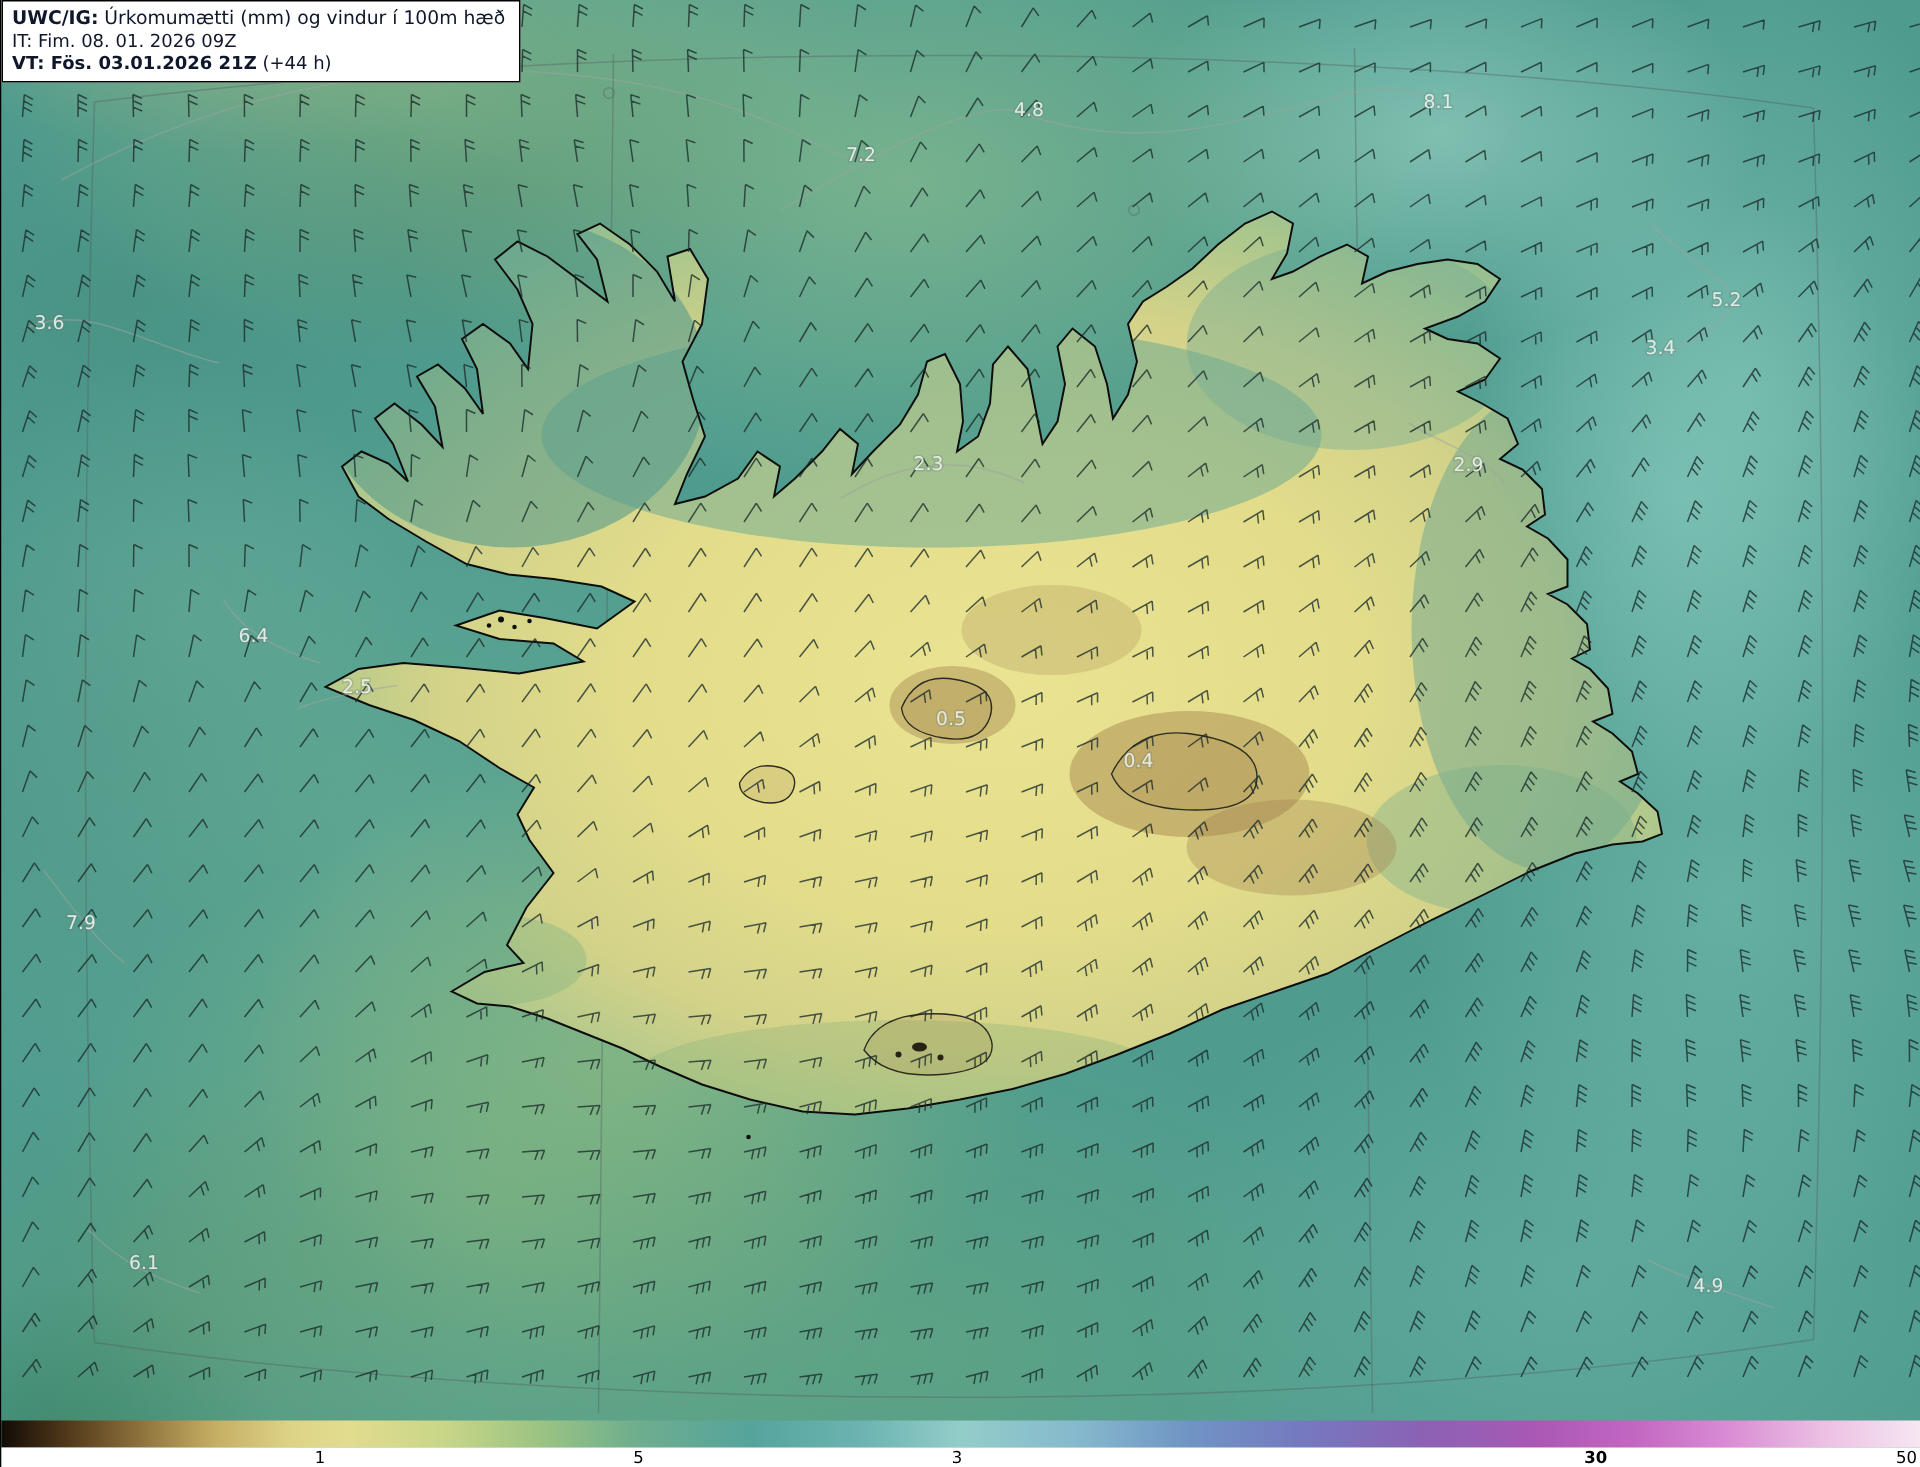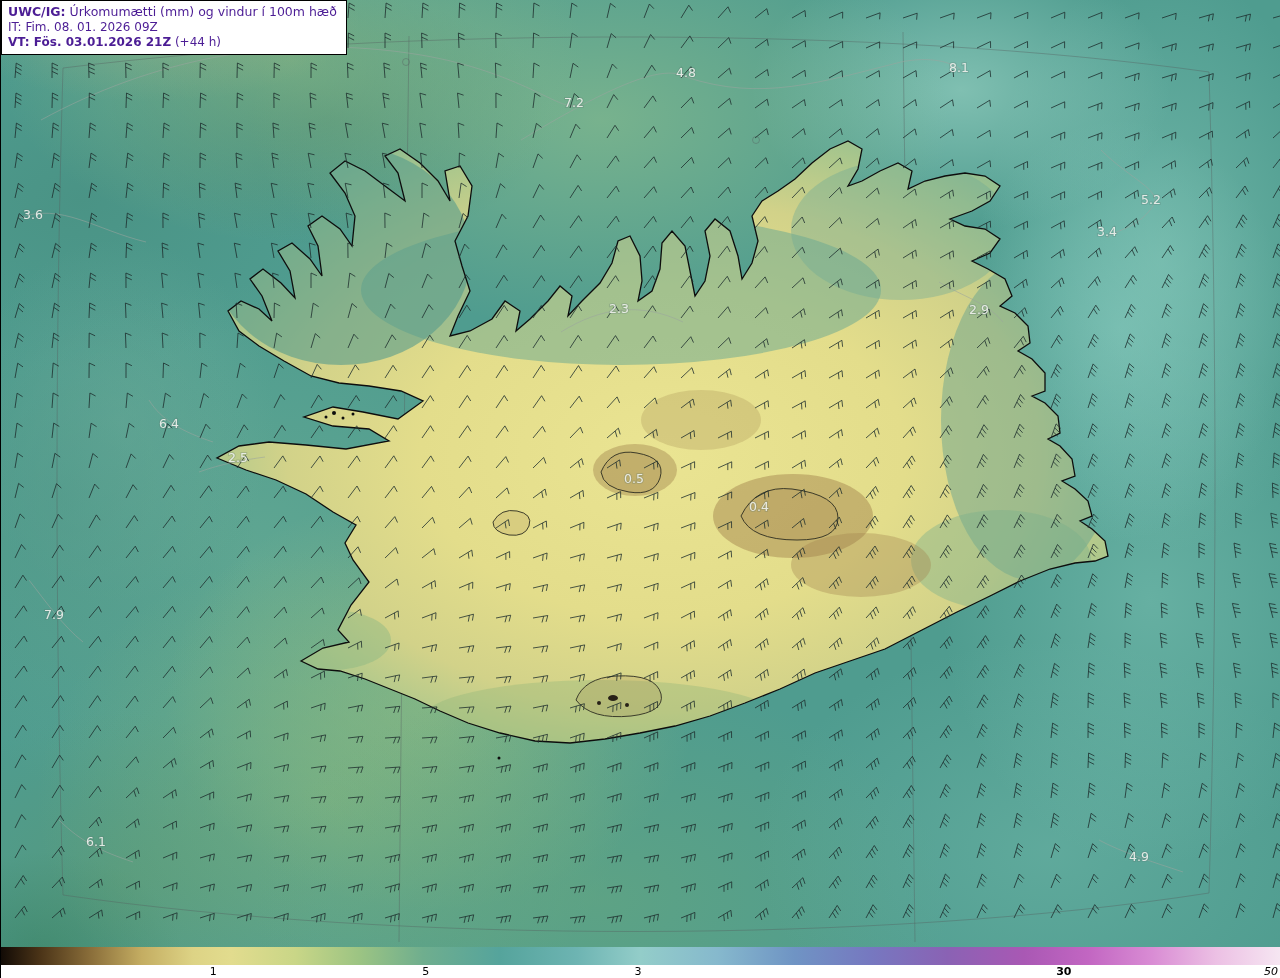--- a/index.html
+++ b/index.html
@@ -41,21 +41,21 @@
   #barbs{stroke:#1c2b2b;stroke-width:1;fill:none;opacity:.78;}
   #value-labels text{
     fill:rgba(238,240,236,0.92);font-size:12.5px;text-anchor:middle;
     font-family:"DejaVu Sans","Liberation Sans",sans-serif;
     paint-order:stroke;stroke:rgba(90,120,110,0.25);stroke-width:2px;
   }
   .islands ellipse,.islands circle{fill:#0d0d0d;}
   
   .titlebox{
     position:absolute;left:0;top:0;background:#ffffff;border:1px solid #000;
-    padding:3px 9px 4px 6px;font-size:12px;line-height:1.25;color:#4c1d95;z-index:5;
+    padding:3px 9px 4px 6px;font-size:12px;line-height:1.25;color:#0f172a;z-index:5;
     white-space:nowrap;
   }
   .titlebox .b{font-weight:bold;}
   .titlebox .l1{font-size:12.5px;}
   
   .colorbar-wrap{position:absolute;left:0;right:0;bottom:0;height:31px;z-index:4;}
   .colorbar-gradient{position:absolute;left:0;right:0;top:0;height:18px;}
   .colorbar-ticks{
     position:absolute;left:0;right:0;bottom:0;height:13px;background:#fff;
   }
@@ -178,17 +178,17 @@
   </div>
 
   <div class="colorbar-wrap">
     <div class="colorbar-gradient" style="background: linear-gradient(90deg, rgb(18, 11, 6) 0%, rgb(74, 51, 23) 3%, rgb(138, 110, 58) 7%, rgb(196, 173, 98) 11%, rgb(221, 211, 133) 15%, rgb(226, 220, 142) 18%, rgb(201, 214, 135) 23%, rgb(156, 196, 131) 28%, rgb(111, 174, 142) 33%, rgb(85, 164, 156) 39%, rgb(109, 180, 178) 45%, rgb(147, 205, 201) 50%, rgb(134, 185, 205) 56%, rgb(111, 148, 196) 62%, rgb(118, 120, 192) 68%, rgb(138, 98, 180) 74%, rgb(169, 88, 180) 80%, rgb(194, 102, 194) 85%, rgb(217, 140, 212) 90%, rgb(236, 192, 228) 95%, rgb(246, 230, 242) 100%);"></div>
     <div class="colorbar-ticks">
         <span class="cbtick" style="left: 16.6%;">1</span>
         <span class="cbtick" style="left: 33.2%;">5</span>
         <span class="cbtick" style="left: 49.8%;">3</span>
         <span class="cbtick" style="left: 66.5%; margin-top: 24px;">15</span>
         <span class="cbtick" style="left: 83.1%; font-weight: bold;">30</span>
-        <span class="cbtick" style="left: 99.3%; font-style: italic;">50</span>
+        <span class="cbtick" style="left: 99.3%;">50</span>
       </div>
   </div>
 
 </div>
 
 </body></html>

